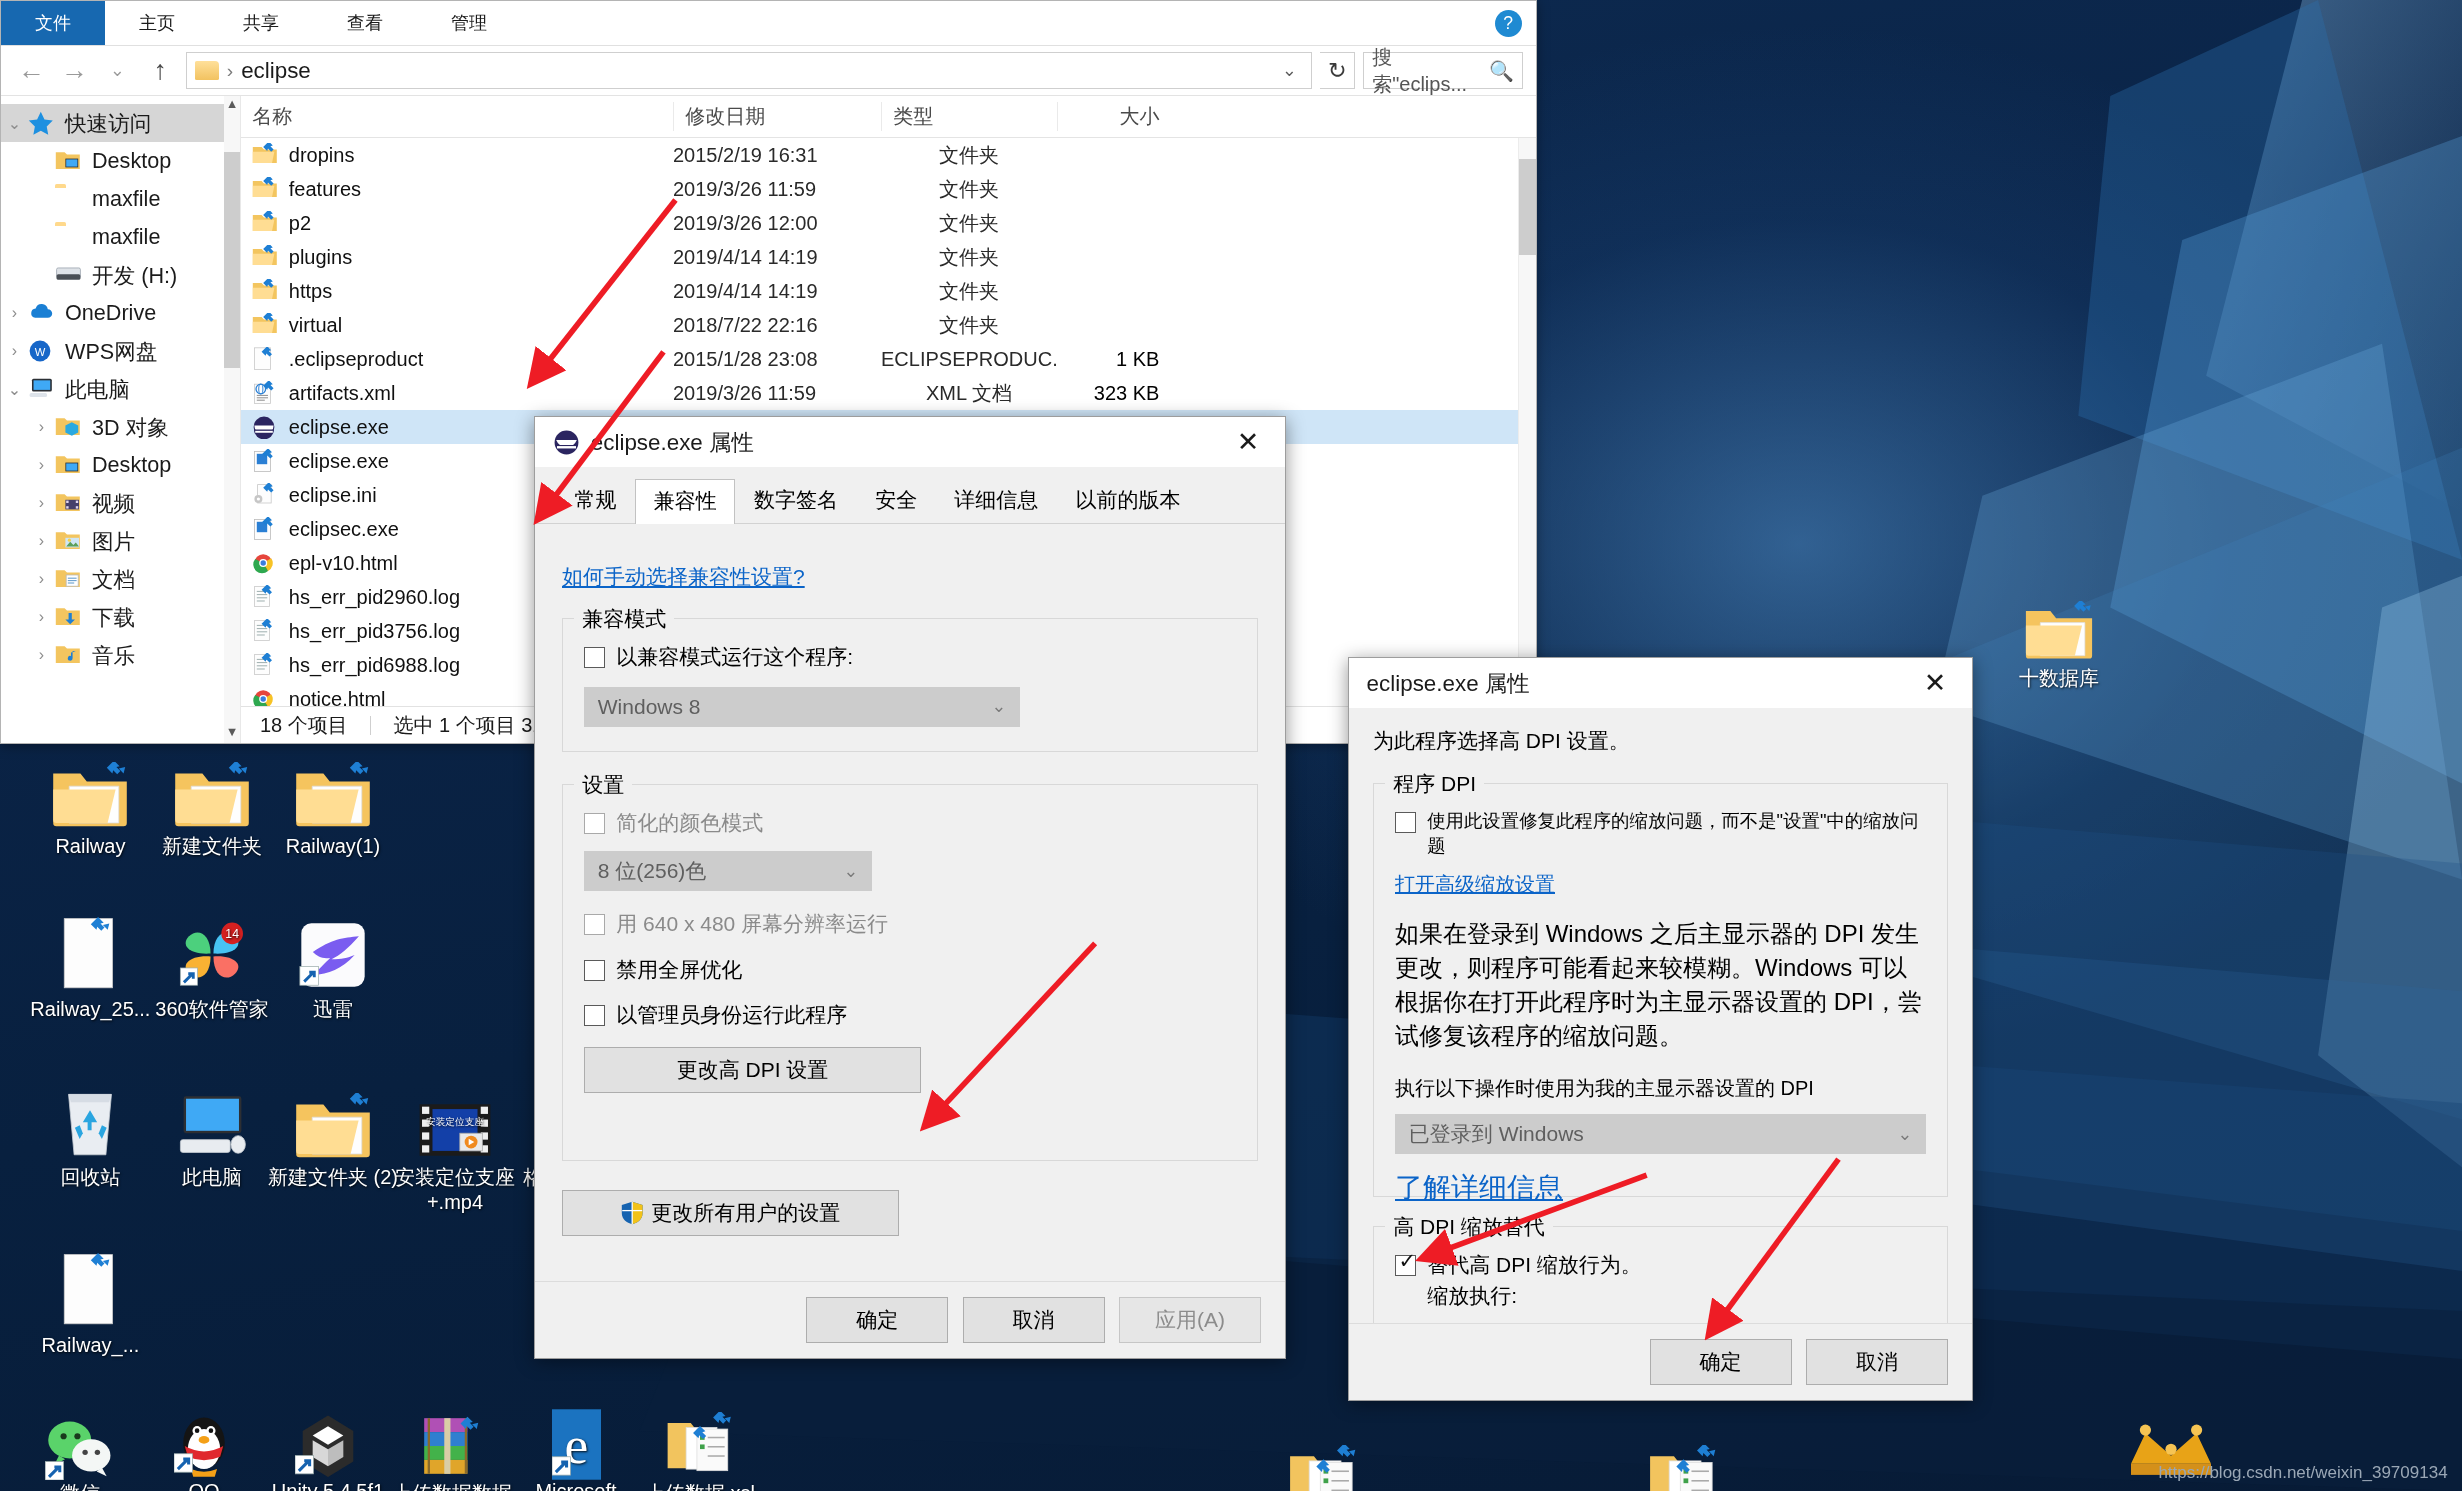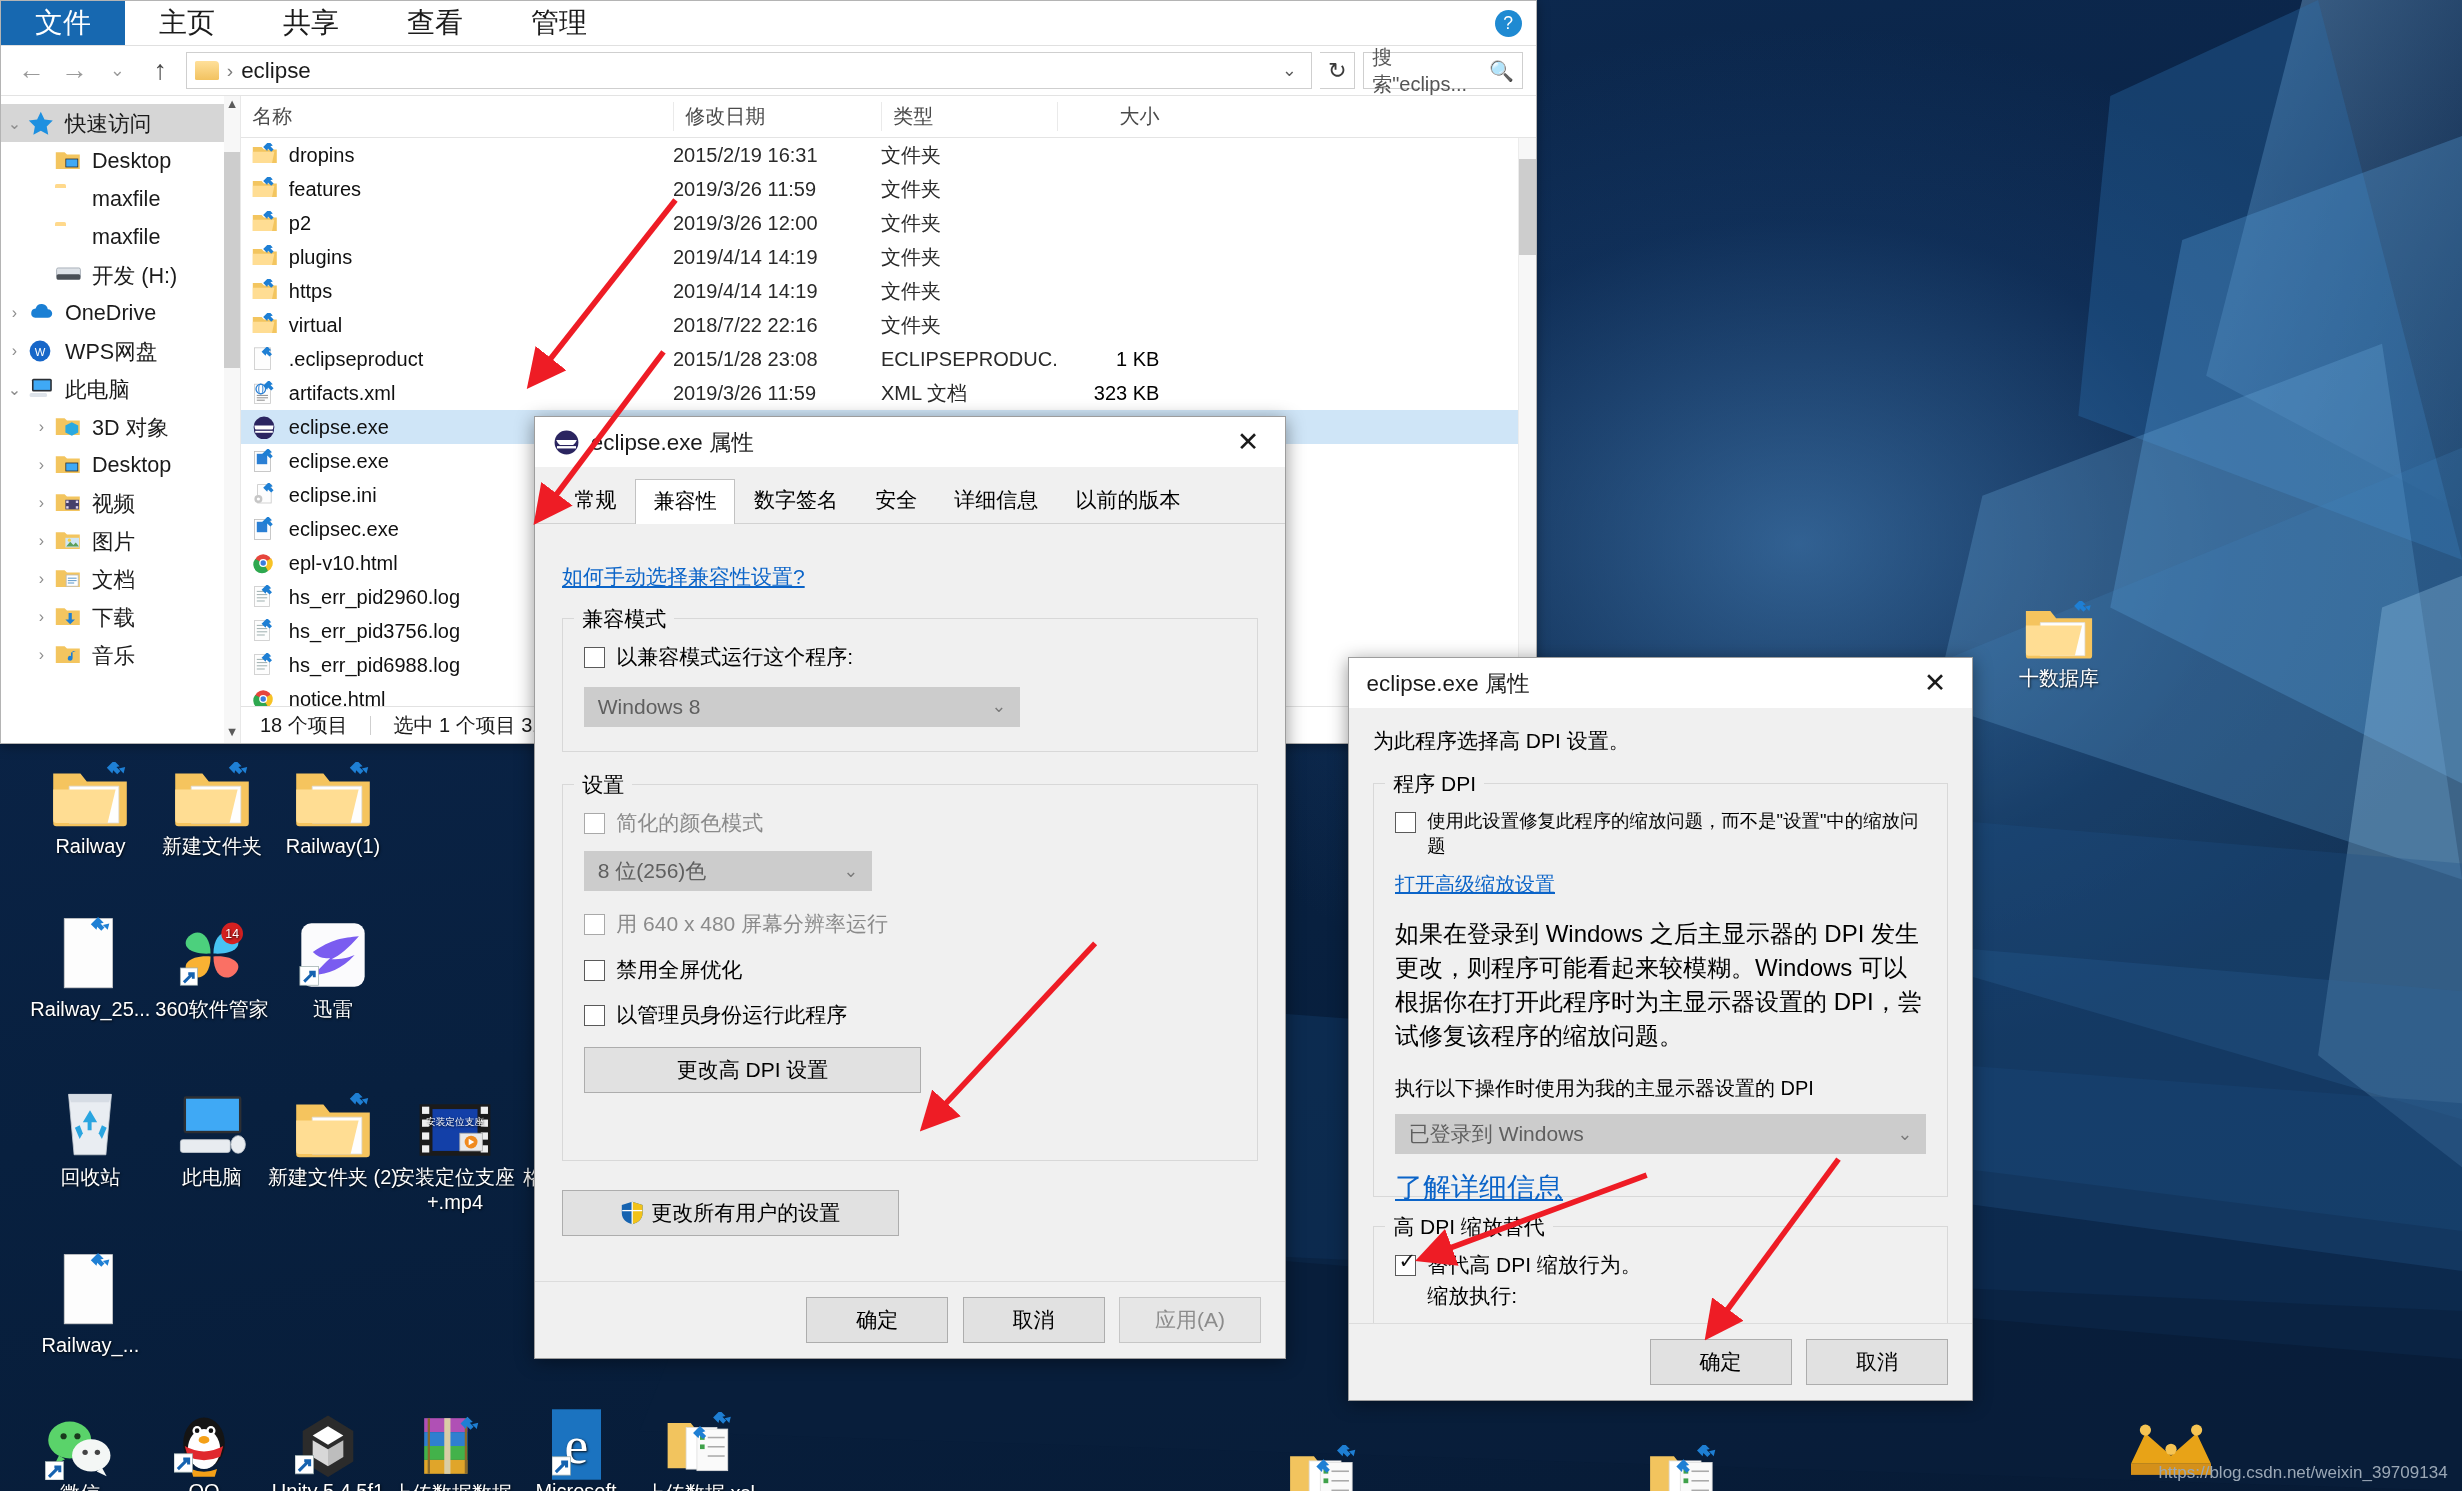--- a/index.html
+++ b/index.html
@@ -28,21 +28,21 @@
   .dicon .glyph { height:84px; display:flex; align-items:flex-end; justify-content:center; margin-bottom:6.4px; }
   .dicon .lbl { display:block; }
 
   
   #explorer {
     position:absolute; left:0; top:0; width:1537px; height:744px;
     background:#fff; border:0.8px solid #b4b4b4; box-shadow:0 1.6px 11.2px rgba(0,0,0,.35);
     display:flex; flex-direction:column;
   }
   .ribbon-tabs { height:45px; background:#fff; display:flex; align-items:stretch; border-bottom:0.8px solid #e0e0e0; }
-  .rtab { padding:16px 34px; display:flex; align-items:center; font-size:28px; color:#1b1b1b; }
+  .rtab { padding:16px 34px; display:flex; align-items:center; font-size:18px; color:#1b1b1b; }
   .rtab.active { background:#1768b0; color:#fff; }
   .ribbon-right { margin-left:auto; display:flex; align-items:center; padding-right:14.4px; gap:17.6px; }
   .help-circle { width:27px; height:27px; border-radius:50%; background:#1f8ad2; color:#fff; font-size:17.6px; display:flex; align-items:center; justify-content:center; }
 
   .navbar { height:50px; display:flex; align-items:center; gap:8px; padding:0 12.8px; background:#fff; border-bottom:0.8px solid #e3e3e3; }
   .navbtn { width:35px; height:35px; display:flex; align-items:center; justify-content:center; color:#9a9a9a; font-size:27px; }
   .navbtn.dark { color:#4a4a4a; }
   .addrbar { flex:1; height:37px; border:0.8px solid #cfcfcf; background:#fff; display:flex; align-items:center; padding:0 8px; gap:8px; font-size:22.4px; color:#1b1b1b; }
   .addr-folder { width:24px; height:19px; background:linear-gradient(180deg,#ffe09a,#f2c260); border-radius:1.6px 4px 1.6px 1.6px; position:relative; }
   .addr-chev { color:#7b7b7b; font-size:19px; }
@@ -67,21 +67,21 @@
   .colhdr { height:42px; display:flex; align-items:center; border-bottom:0.8px solid #e4e4e4; font-size:20px; color:#4a4a4a; background:#fff; }
   .colhdr div { padding-left:11.2px; border-left:0.8px solid #eaeaea; height:29px; display:flex; align-items:center; }
   .colhdr div:first-child { border-left:none; }
   .c-name { width:432px; } .c-date { width:208px; } .c-type { width:176px; } .c-size { width:120px; justify-content:flex-end; padding-right:17.6px; }
 
   .filerows { flex:1; overflow:hidden; position:relative; }
   .frow { height:34px; display:flex; align-items:center; font-size:20px; color:#101010; }
   .frow.sel { background:#cfe5f7; }
   .frow .fn { width:432px; display:flex; align-items:center; gap:9.6px; padding-left:11.2px; overflow:hidden; white-space:nowrap; }
   .frow .fd { width:208px; color:#2a2a2a; } 
-  .frow .ft { width:176px; color:#2a2a2a; overflow:hidden; white-space:nowrap; }
+  .frow .ft { width:176px; color:#2a2a2a; overflow:hidden; white-space:nowrap;text-align:center; }
   .frow .fs { width:120px; text-align:right; padding-right:17.6px; color:#000000; }
   .fico { width:27px; height:24px; flex:0 0 27px; position:relative; }
 
   .statusbar { height:37px; border-top:0.8px solid #e2e2e2; display:flex; align-items:center; gap:22.4px; padding:0 19px; font-size:20px; color:#1a1a1a; background:#fff; }
   .sb-sep { width:0.8px; height:19px; background:#cfcfcf; }
   .listscroll { position:absolute; right:0; top:0; width:17.6px; height:100%; background:#f7f7f7; border-left:0.8px solid #ececec; }
   .listscroll .thumb { position:absolute; top:21px; width:17.6px; height:96px; background:#cdcdcd; }
 
   
   .wdlg { position:absolute; background:#f0f0f0; border:0.8px solid #9d9d9d; box-shadow:0 3.2px 17.6px rgba(0,0,0,.42); font-size:21px; color:#000; }

